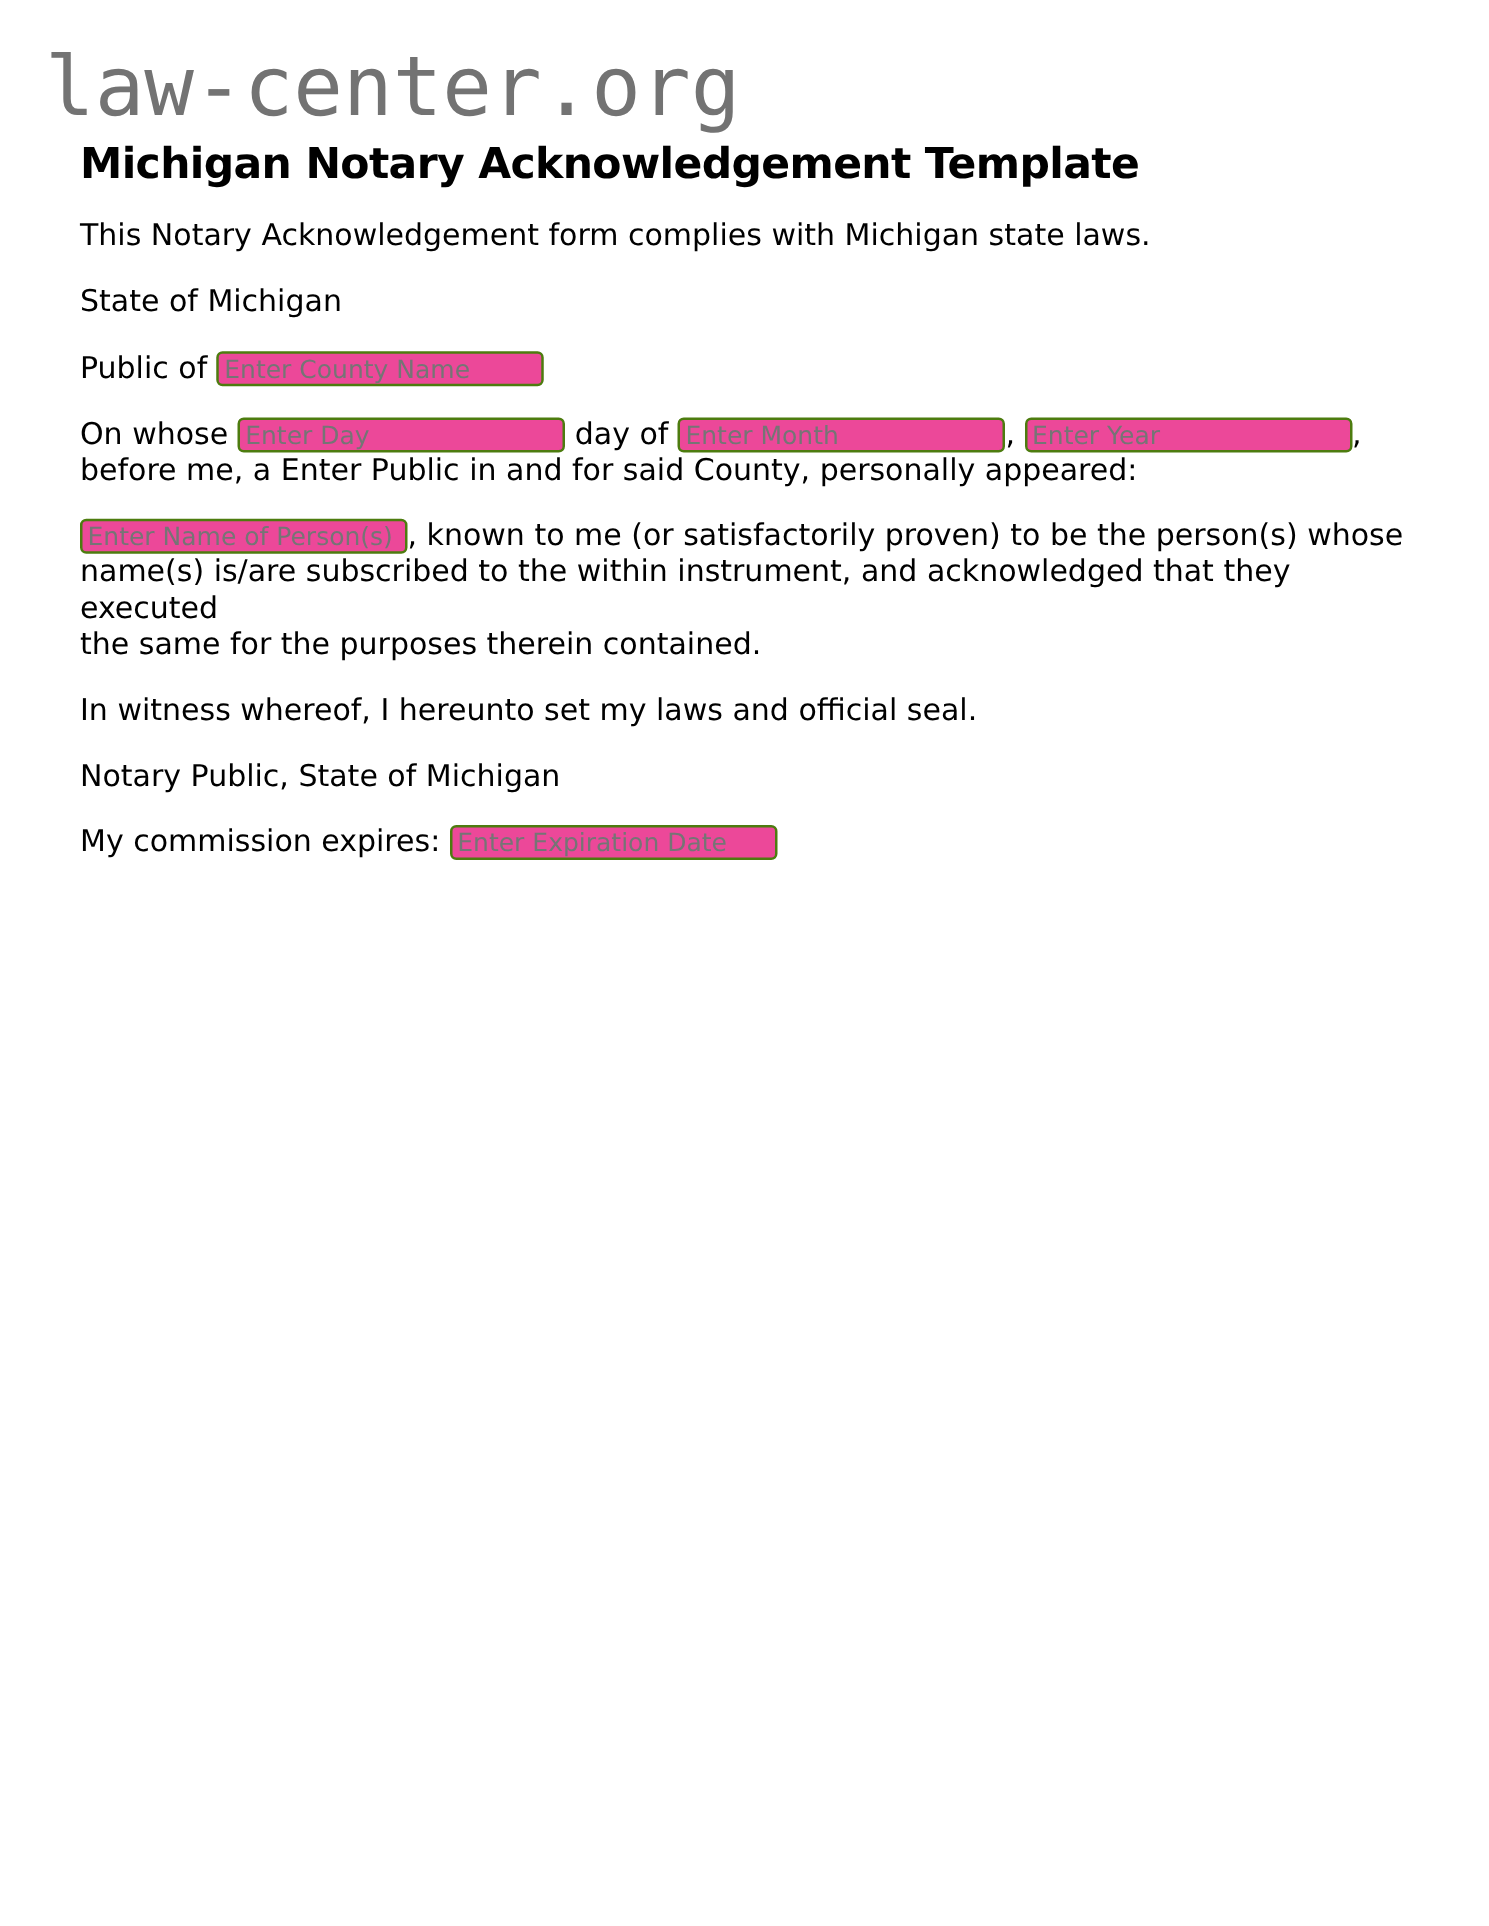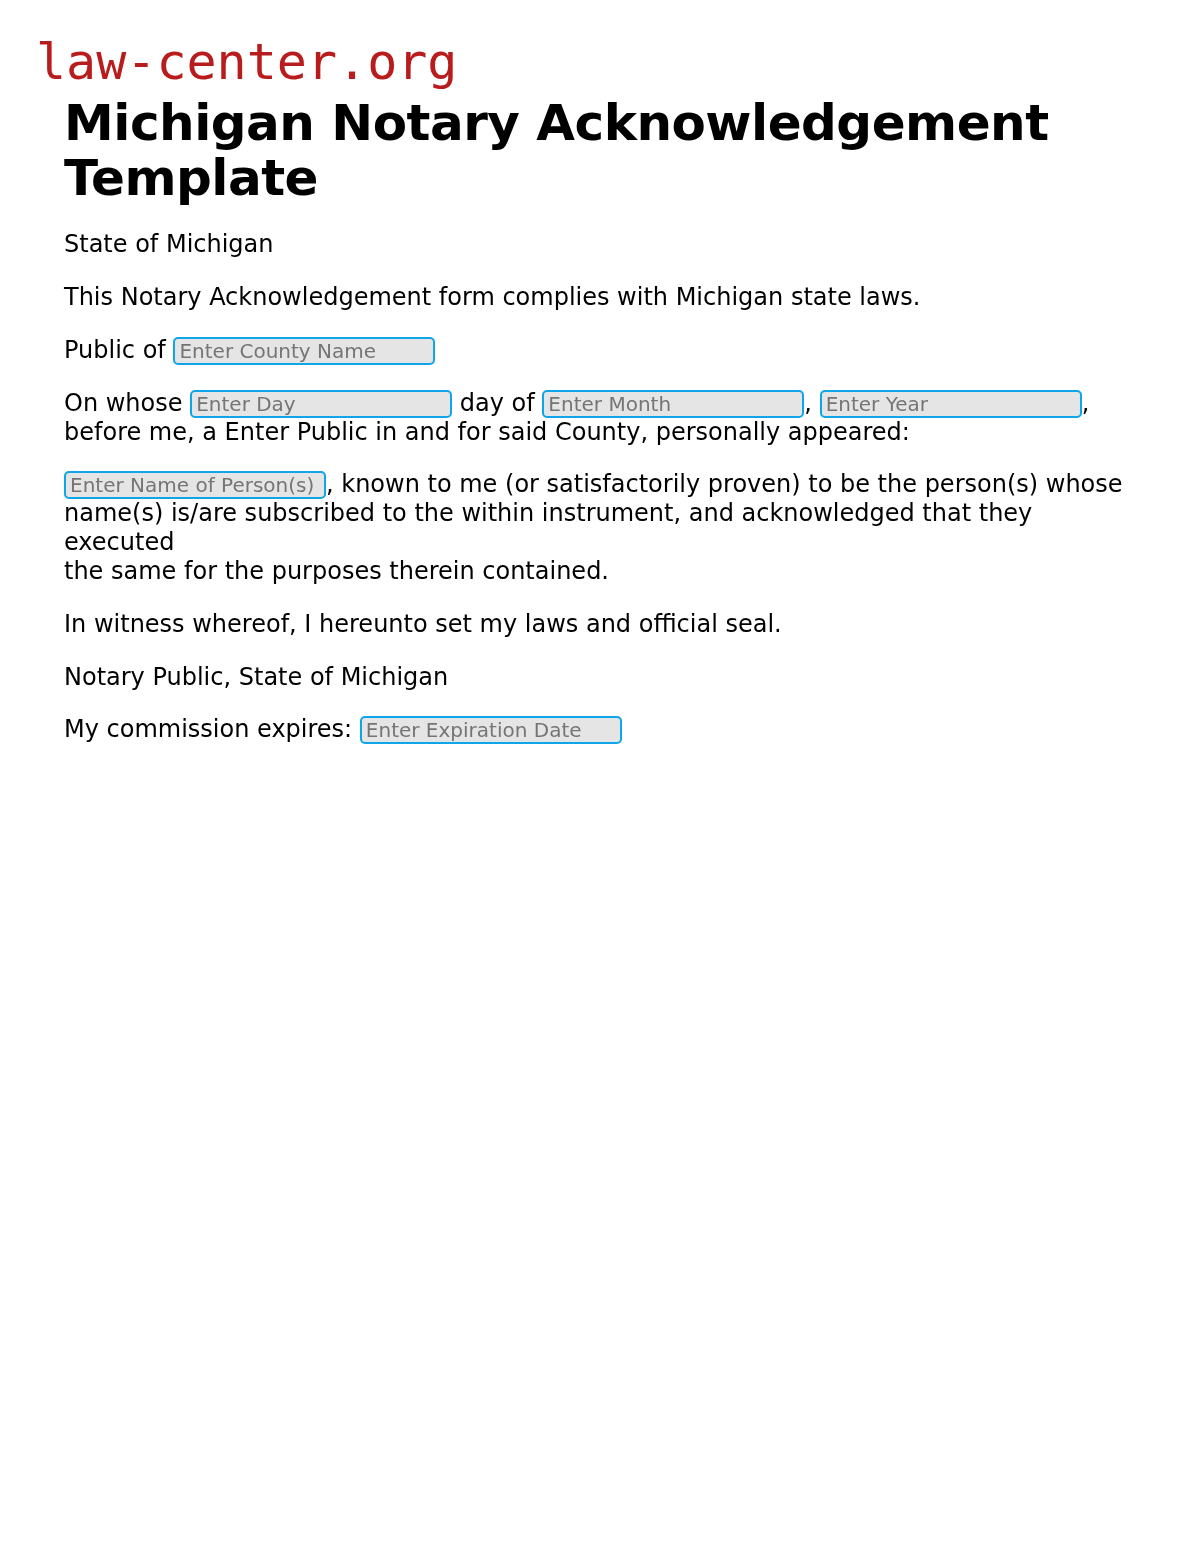--- a/index.html
+++ b/index.html
@@ -11,65 +11,65 @@
     padding: 36px 36px 0 36px;
     overflow: hidden;
     background: #ffffff;
     color: #000000;
     font-family: "DejaVu Sans", "Liberation Sans", sans-serif;
     font-size: 24px;
     line-height: 1.2;
   }
   .site {
     font-family: "DejaVu Sans Mono", "Liberation Mono", monospace;
-    font-size: 50px;
+    font-size: 66px;
     line-height: 1.04;
-    color: #b91c1c;
+    color: #737373;
     letter-spacing: 0px;
   }
   .content { margin-left: 28px; width: 1085px; }
   h1 {
-    font-size: 50px;
+    font-size: 34px;
     line-height: 1.1;
     font-weight: bold;
     margin: 8px 0 22px 0;
     letter-spacing: -0.5px;
   }
   p { margin: 24px 0; }
   .field {
     font-family: "DejaVu Sans", "Liberation Sans", sans-serif;
     font-size: 20px;
     width: 262px;
     height: 28px;
     box-sizing: border-box;
-    border: 2px solid #0ea5e9;
+    border: 2px solid #4d7c0f;
     border-radius: 5px;
     padding: 1px 4px;
-    background: #e5e5e5;
+    background: #ec4899;
     color: #333333;
     vertical-align: baseline;
     outline: none;
   }
   .field::placeholder { color: #757575; opacity: 1; }
   .sig-blank { letter-spacing: 0px; white-space: nowrap; }
 </style>
 </head>
 <body>
 
 <div class="page">
 
   <div class="site">law-center.org</div>
 
   <div class="content">
 
     <h1>Michigan Notary Acknowledgement Template</h1>
 
+    <p>This Notary Acknowledgement form complies with Michigan state laws.</p>
+
     <p>State of Michigan</p>
-
-    <p>This Notary Acknowledgement form complies with Michigan state laws.</p>
 
     <p><span>Public of</span>
       <input class="field" type="text" placeholder="Enter County Name" style=""></p>
 
     <p><span>On whose</span>
       <input class="field" type="text" placeholder="Enter Day" style="">
       <span>day of</span>
       <input class="field" type="text" placeholder="Enter Month" style=""><span>,</span>
       <input class="field" type="text" placeholder="Enter Year" style=""><span>,</span><br>
       <span>before me, a Enter Public in and for said County, personally appeared:</span></p>

